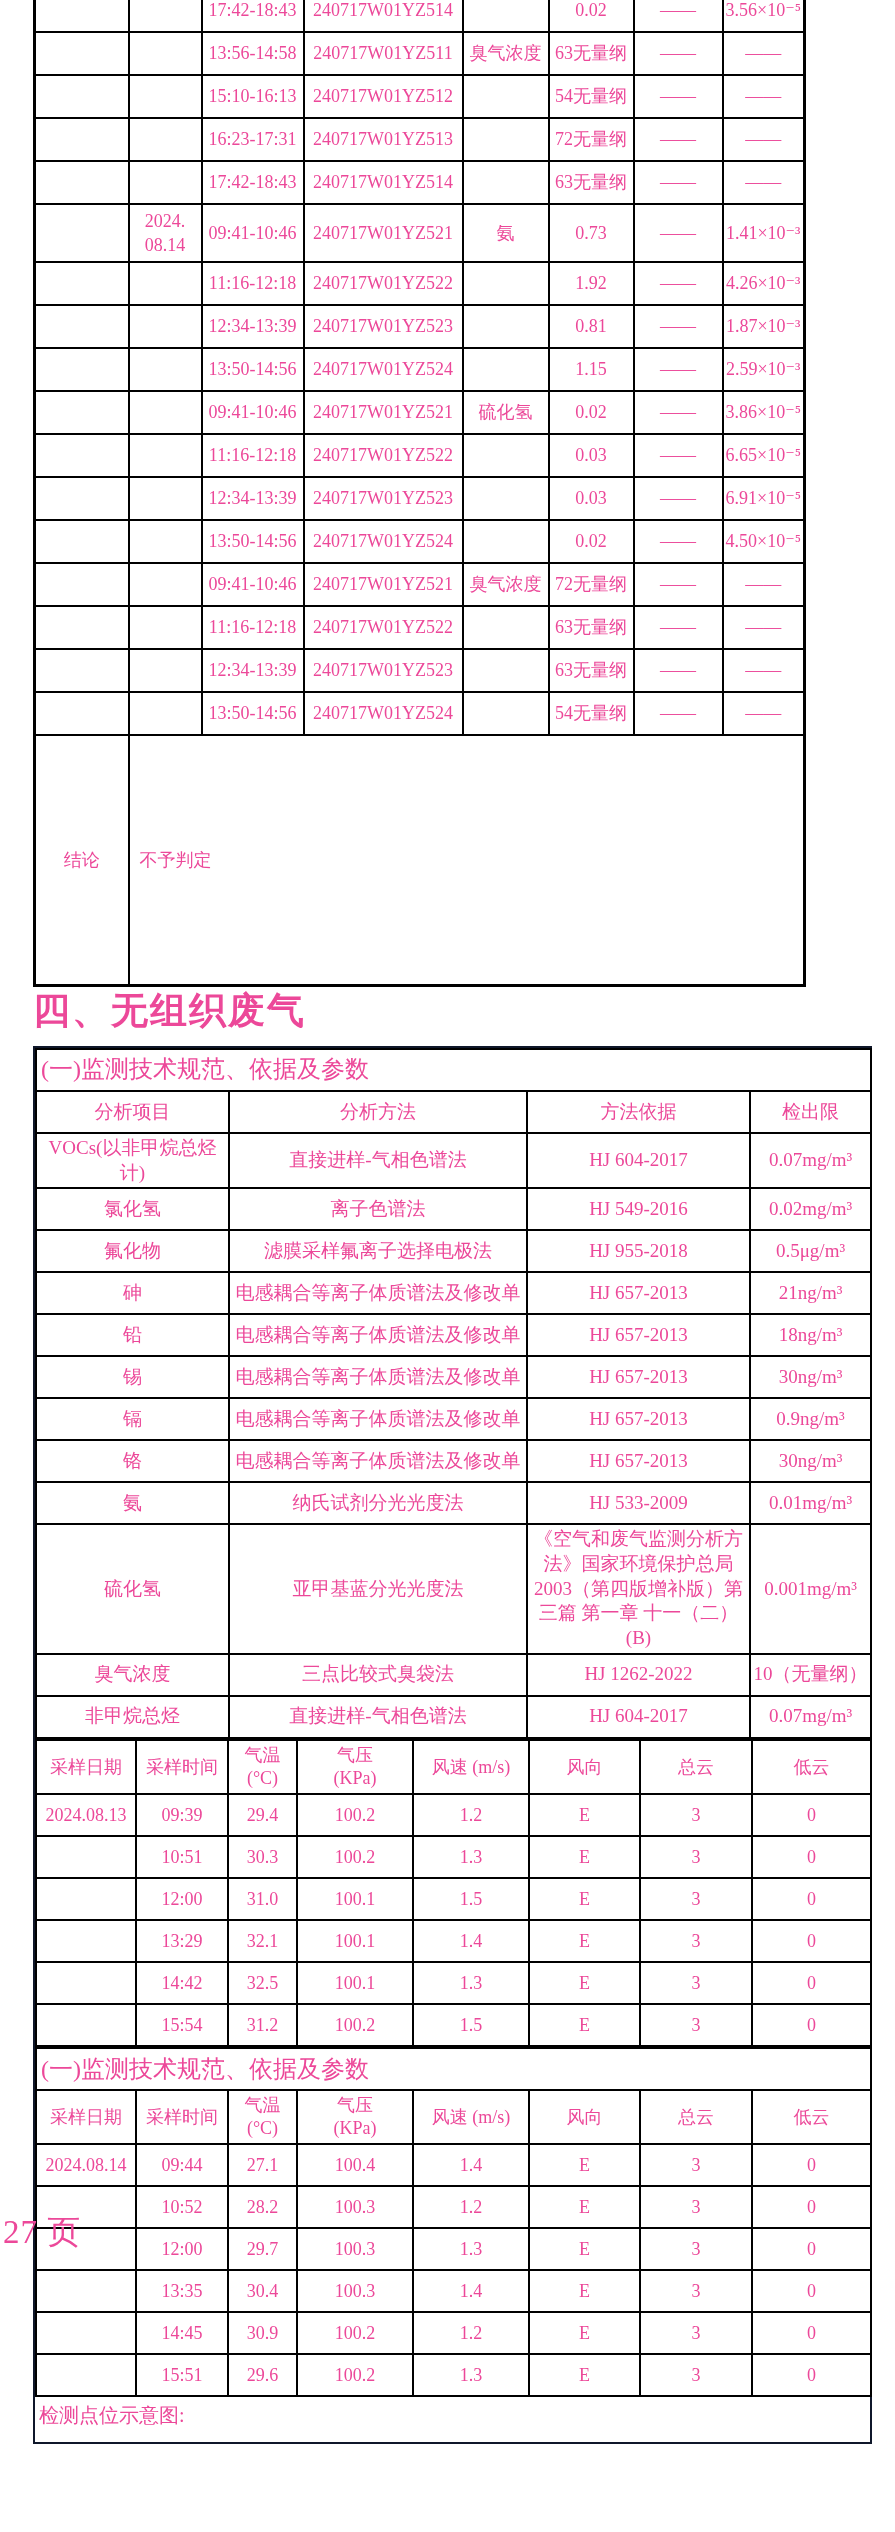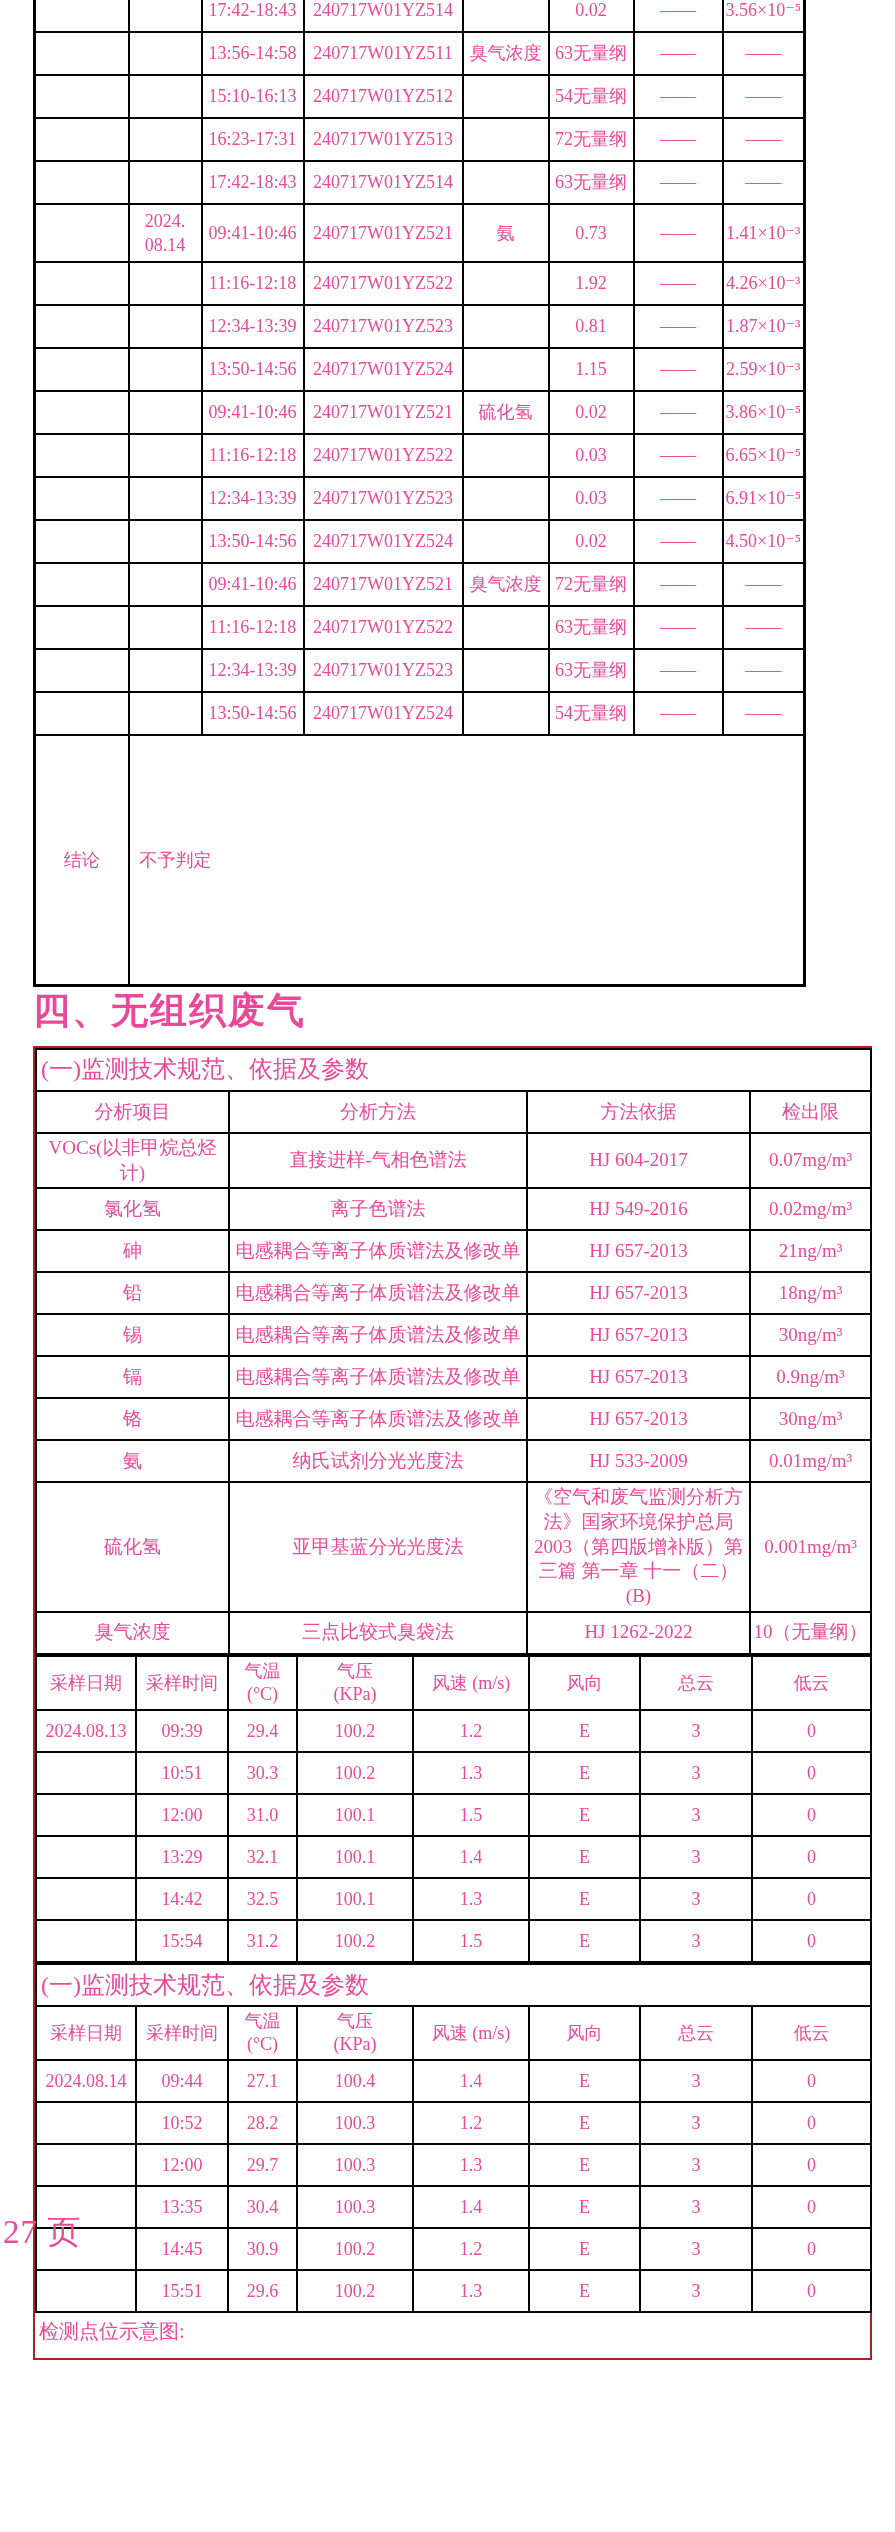--- a/index.html
+++ b/index.html
@@ -22,21 +22,21 @@
   #t1 tr.conclusion-row{height:250px;}
   #t1 .conclusion-value{text-align:left;padding-left:10px;margin-top:43px;}
 
   
   #section-heading{
     position:absolute;left:33px;top:986px;
     font-size:37px;font-weight:bold;letter-spacing:2px;
   }
 
   
-  #block2{position:absolute;left:33px;top:1046px;width:835px;border:2px solid #b91c1c;}
+  #block2{position:absolute;left:33px;top:1046px;width:835px;border:2px solid #0f172a;}
   #block2 table{width:100%;}
   tr.subheader-row{height:50px;}
   tr.subheader-row td{text-align:left;font-size:24px;padding:2px 4px;}
   .methods tr{height:42px;}
   .methods th,.methods td{font-size:19px;line-height:1.3;padding:2px 2px;}
   .methods thead tr.cols{height:42px;}
   .weather tr{height:42px;}
   .weather thead tr.cols{height:54px;}
   .weather th,.weather td{font-size:18px;line-height:1.25;padding:2px 2px;}
   #footer-row{
@@ -276,20 +276,26 @@
             <td>HJ 604-2017</td>
             <td>0.07mg/m³</td>
           </tr>
           <tr>
             <td>氯化氢</td>
             <td>离子色谱法</td>
             <td>HJ 549-2016</td>
             <td>0.02mg/m³</td>
           </tr>
           <tr>
+            <td>氟化物</td>
+            <td>滤膜采样氟离子选择电极法</td>
+            <td>HJ 955-2018</td>
+            <td>0.5μg/m³</td>
+          </tr>
+          <tr>
             <td>砷</td>
             <td>电感耦合等离子体质谱法及修改单</td>
             <td>HJ 657-2013</td>
             <td>21ng/m³</td>
           </tr>
           <tr>
             <td>铅</td>
             <td>电感耦合等离子体质谱法及修改单</td>
             <td>HJ 657-2013</td>
             <td>18ng/m³</td>
@@ -322,20 +328,26 @@
             <td>硫化氢</td>
             <td>亚甲基蓝分光光度法</td>
             <td>《空气和废气监测分析方法》国家环境保护总局2003（第四版增补版）第三篇 第一章 十一（二） (B)</td>
             <td>0.001mg/m³</td>
           </tr>
           <tr>
             <td>臭气浓度</td>
             <td>三点比较式臭袋法</td>
             <td>HJ 1262-2022</td>
             <td>10（无量纲）</td>
+          </tr>
+          <tr>
+            <td>非甲烷总烃</td>
+            <td>直接进样-气相色谱法</td>
+            <td>HJ 604-2017</td>
+            <td>0.07mg/m³</td>
           </tr>
         </tbody>
     </table>
 
     <table class="weather">
       <colgroup>
         <col style="width:100px">
           <col style="width:92px">
           <col style="width:69px">
           <col style="width:116px">

